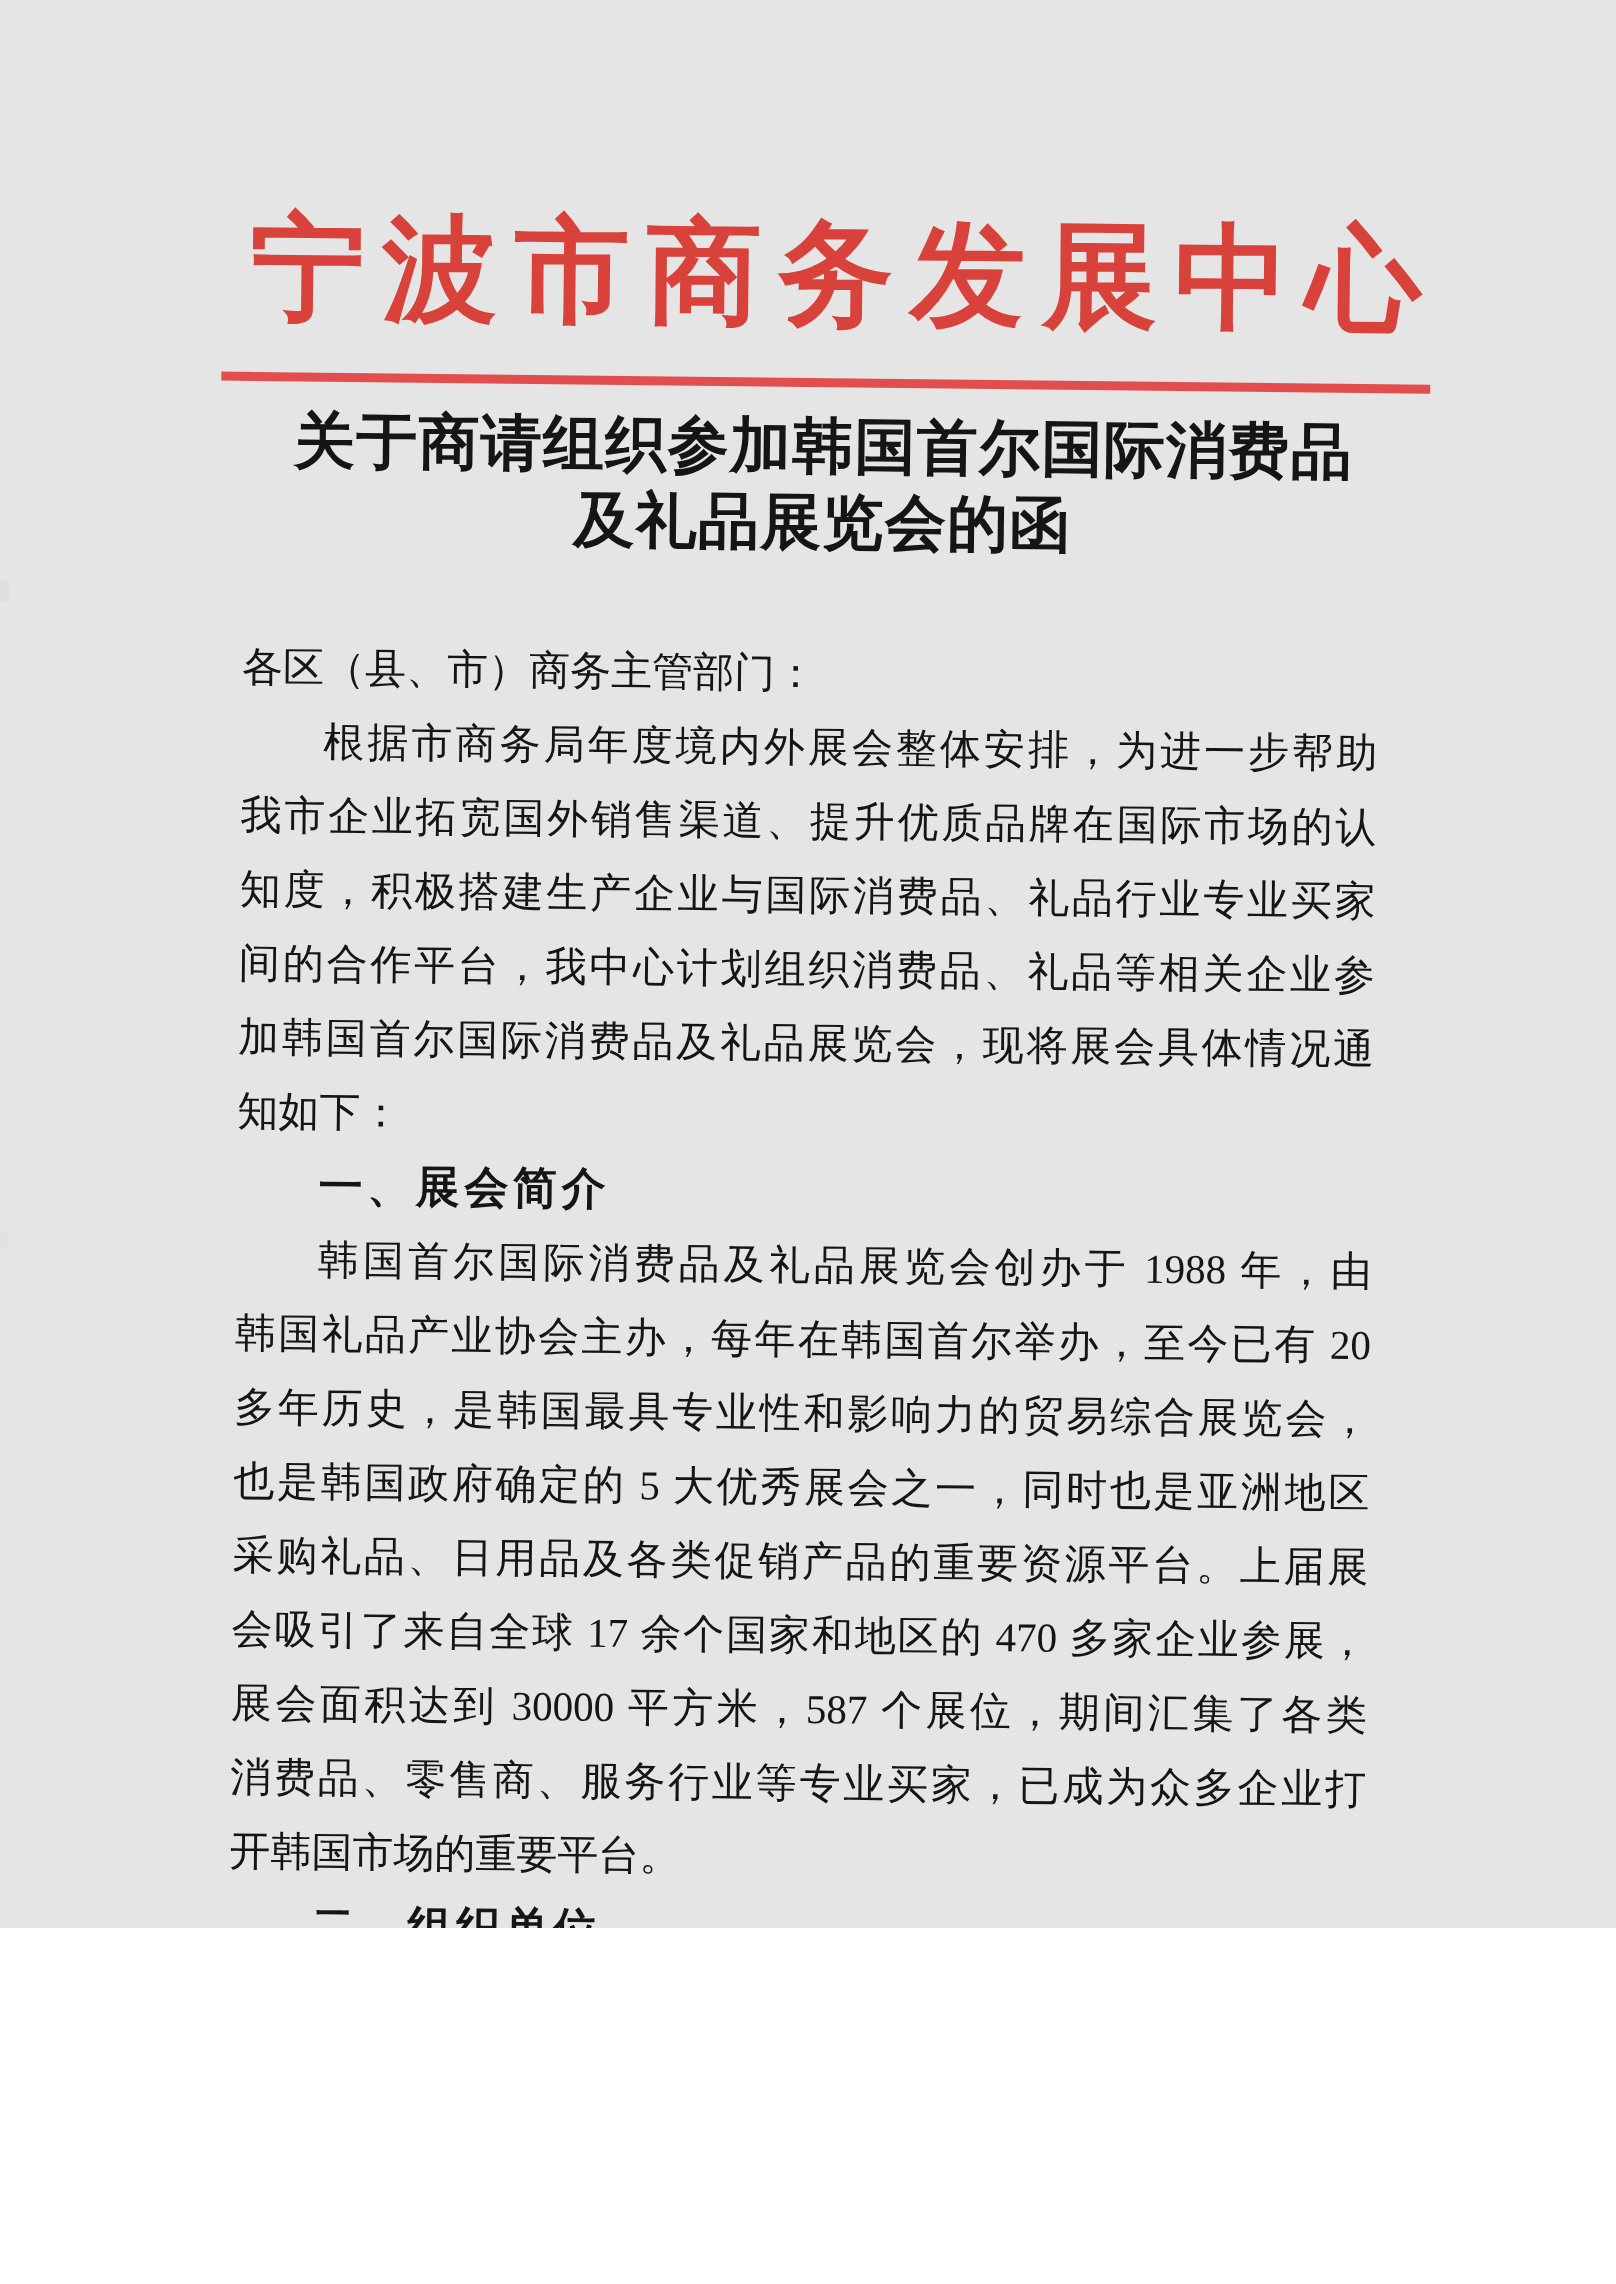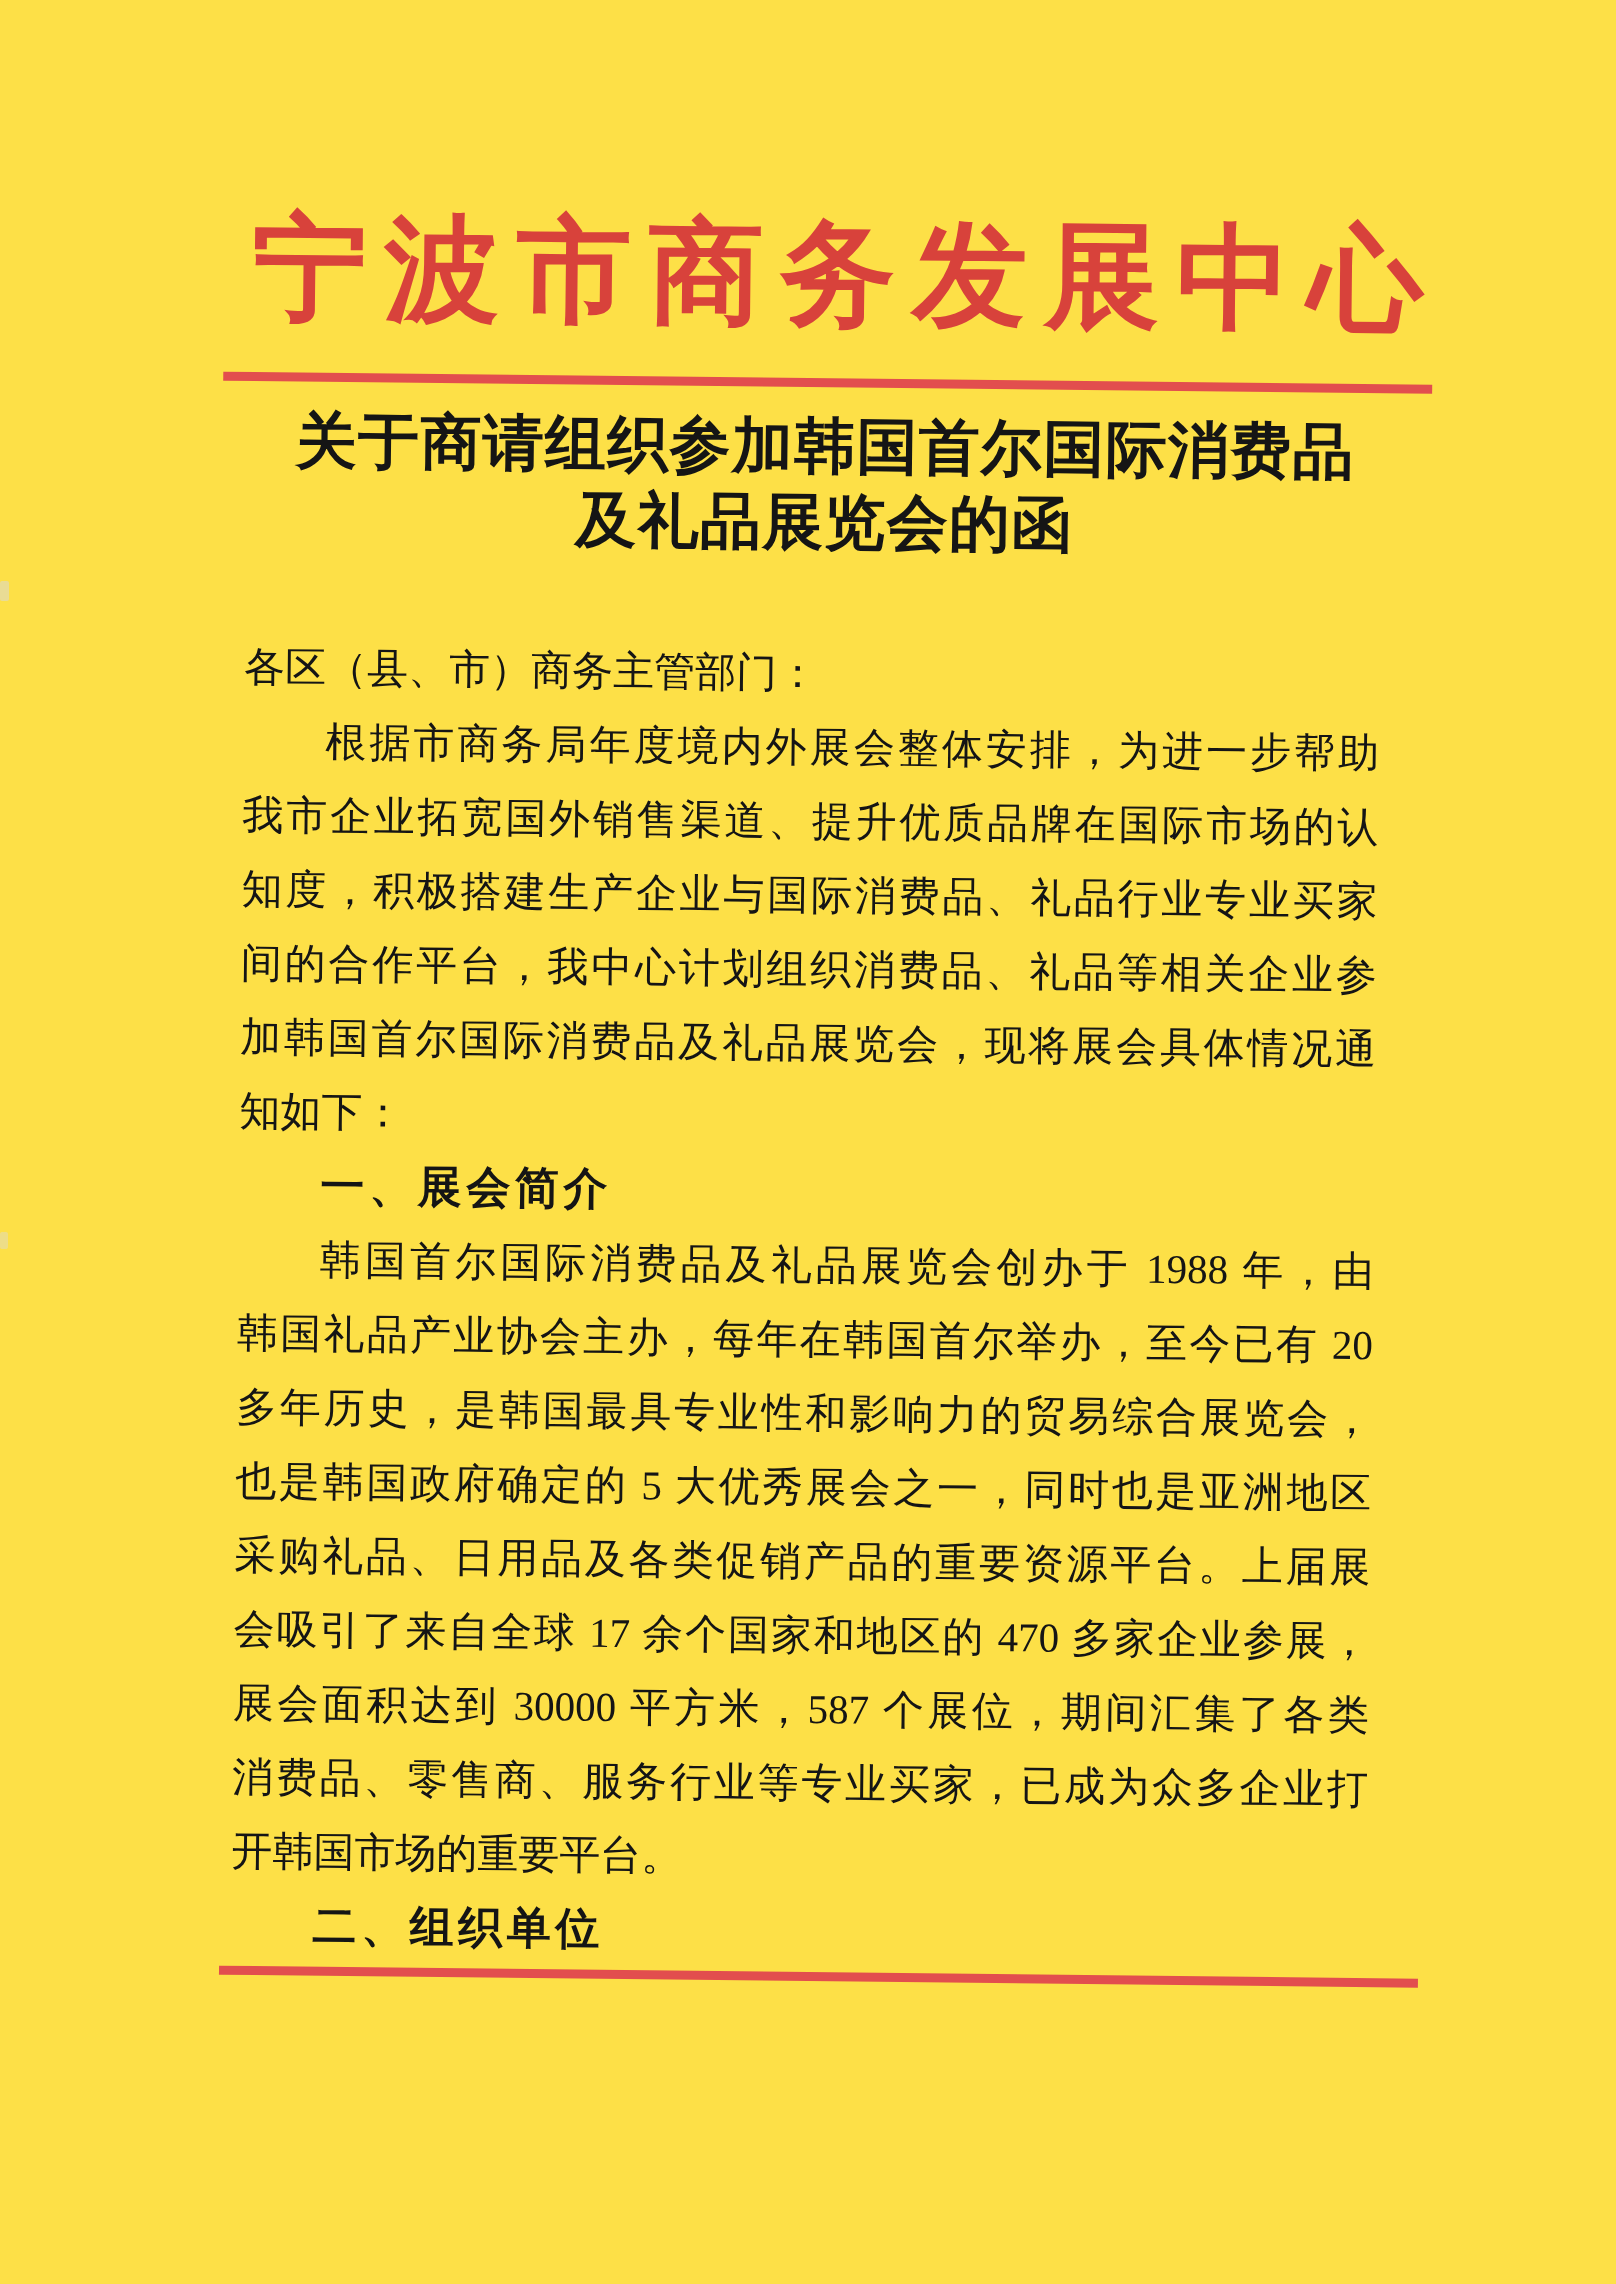--- a/index.html
+++ b/index.html
@@ -3,22 +3,22 @@
 <meta charset="utf-8">
 <style>
   html, body {
     margin: 0;
     padding: 0;
     background: #ffffff;
   }
   .page {
     position: relative;
     width: 1616px;
-    height: 2284px;
-    background: #fde047;
+    height: 1928px;
+    background: #e5e5e5;
     overflow: hidden;
     font-family: "Liberation Serif", "DejaVu Serif", serif;
     color: #151515;
     text-decoration: underline;
   }
   
   .sheet {
     position: absolute;
     left: 0; top: 0; right: 0; bottom: 0;
     transform: rotate(0.62deg);

